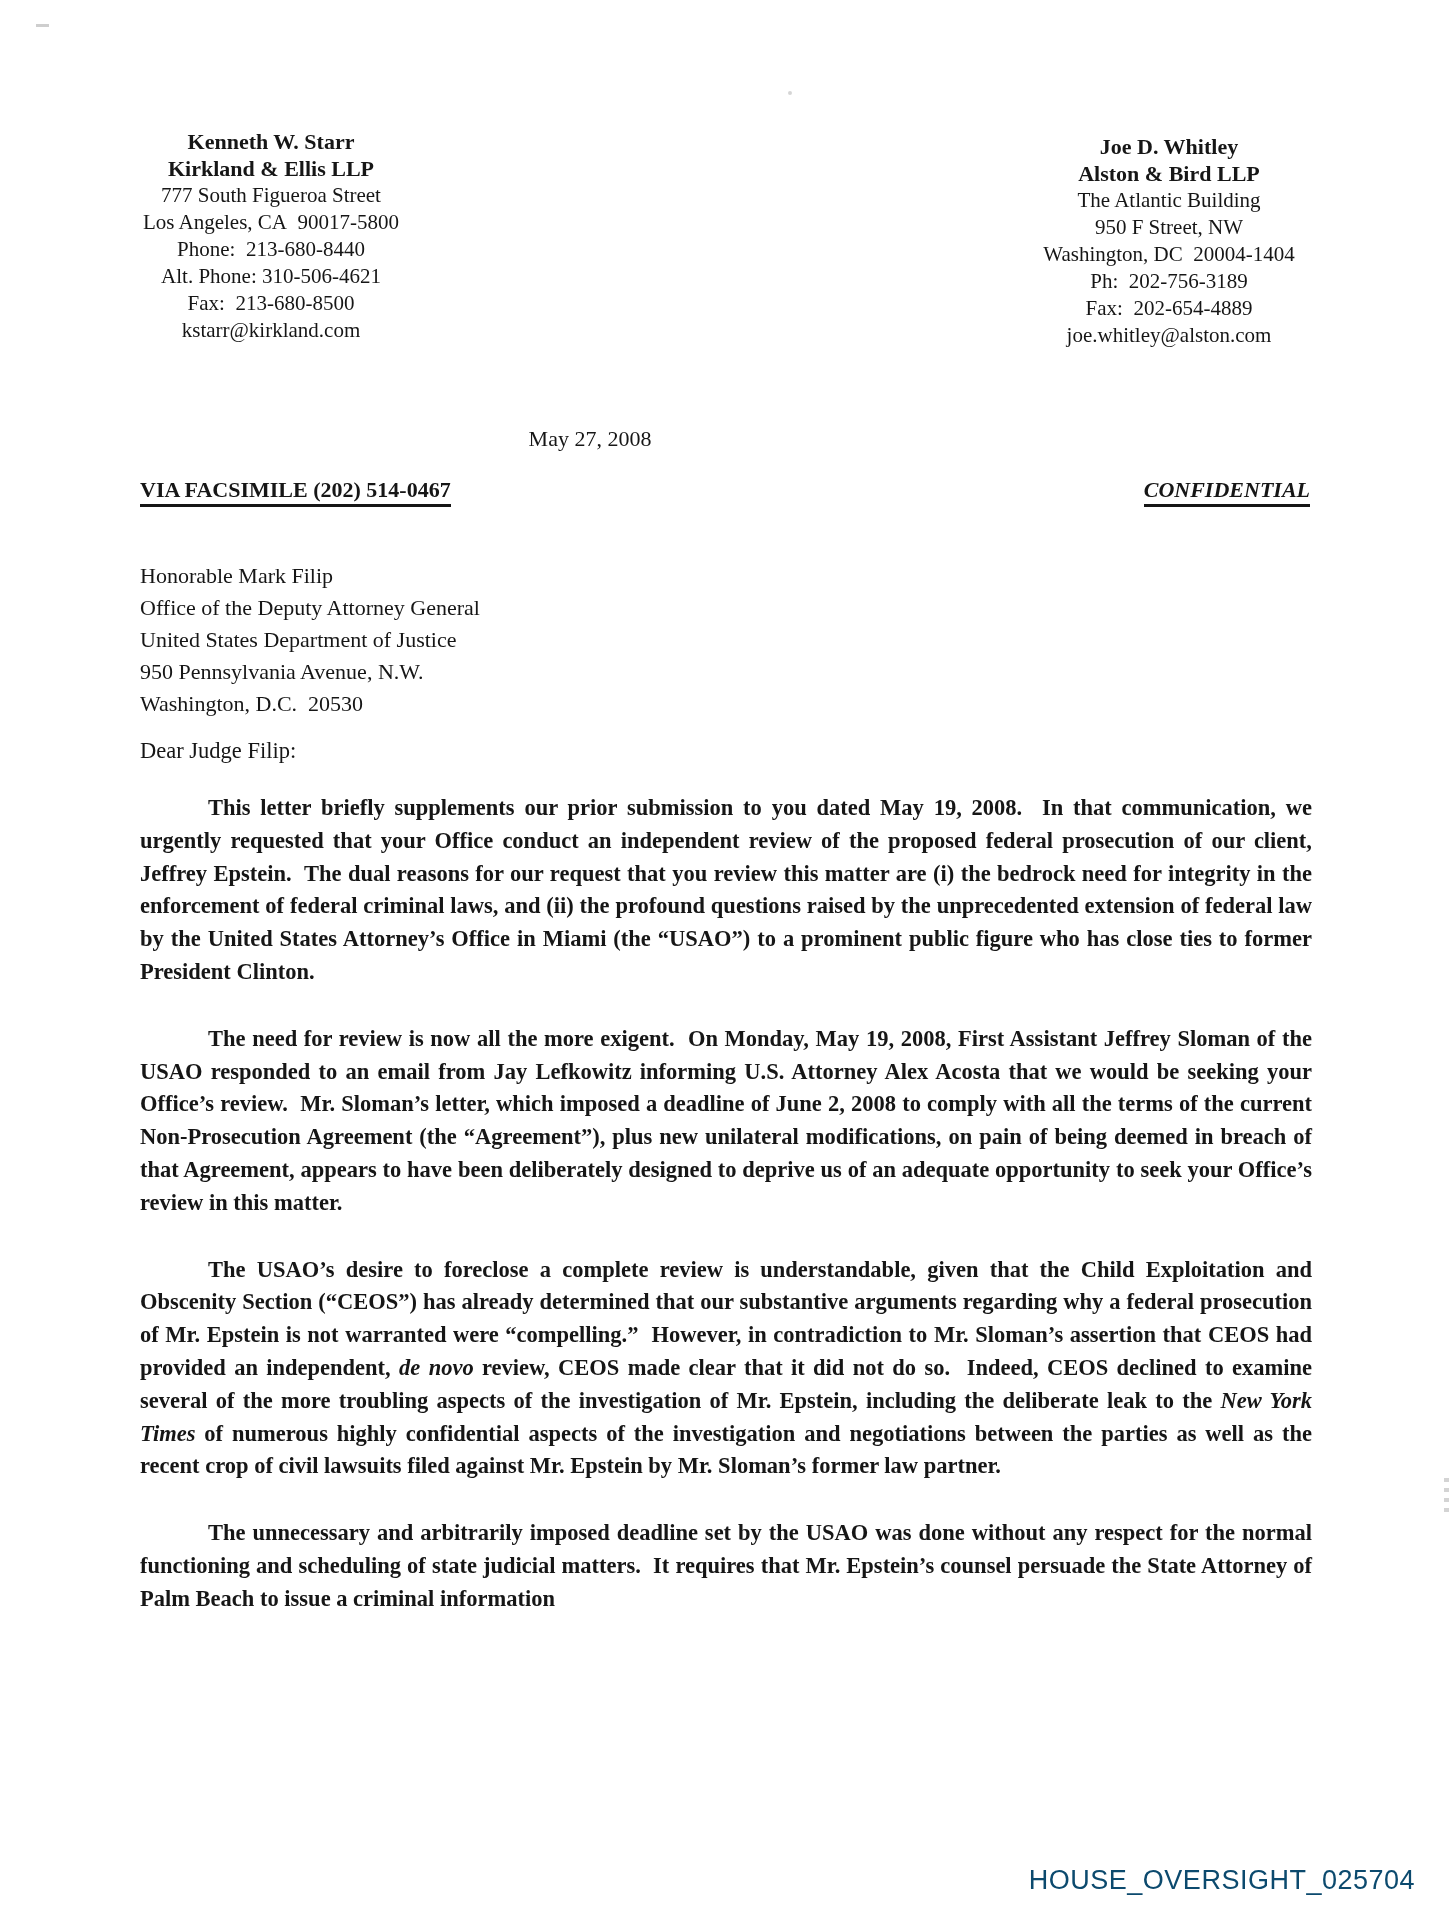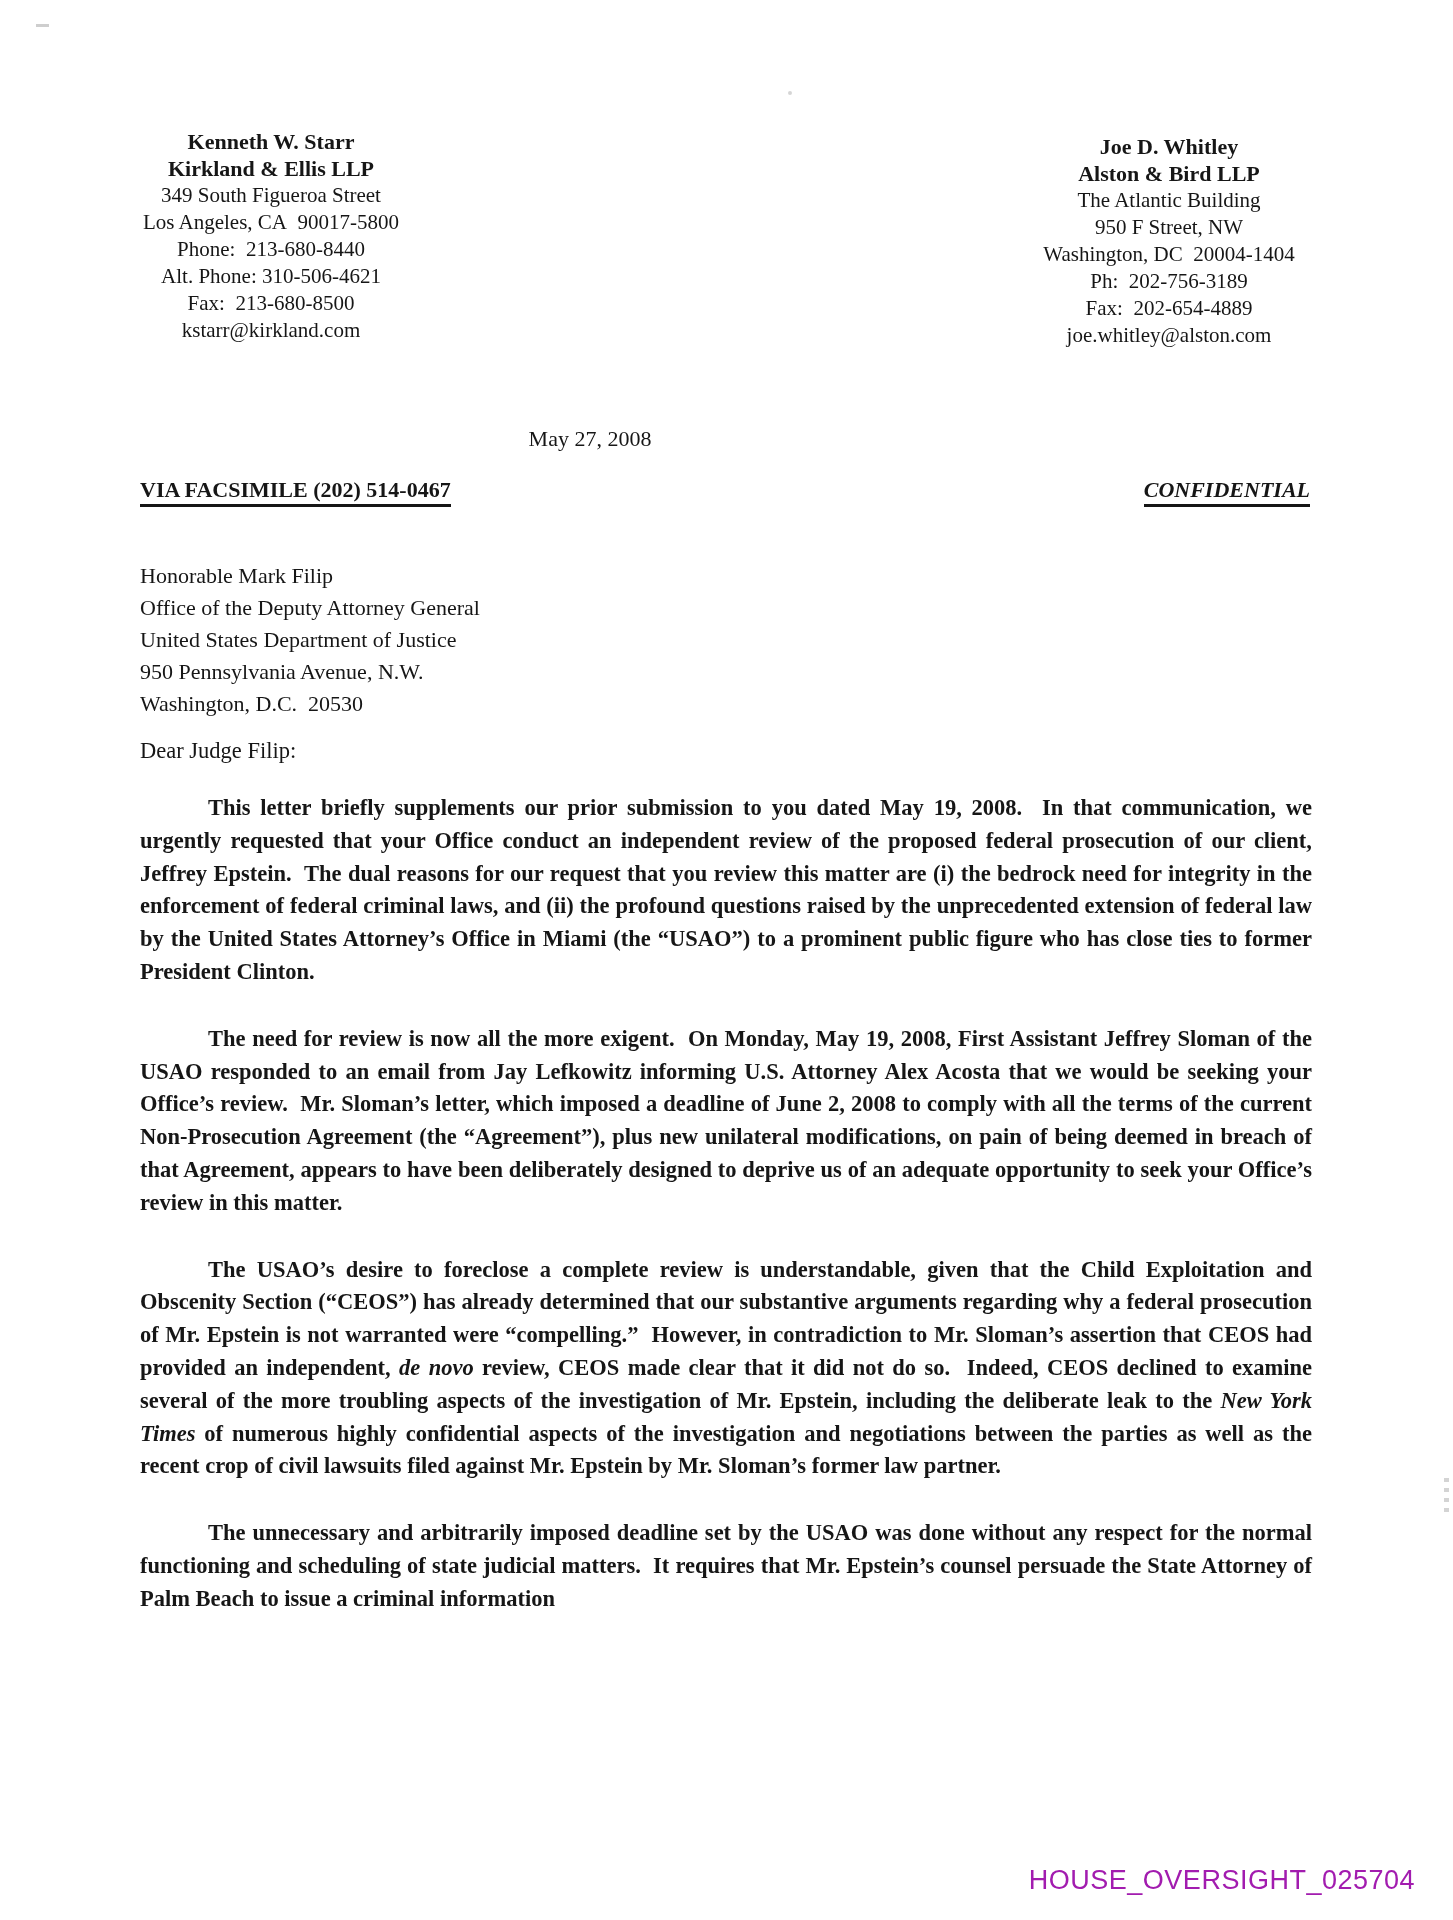--- a/index.html
+++ b/index.html
@@ -83,21 +83,21 @@
     text-indent: 68px;
   }
   .body-text .it { font-style: italic; }
 
   
   .bates {
     position: absolute;
     right: 38px; bottom: 24px;
     font-family: "Liberation Sans", "DejaVu Sans", sans-serif;
     font-size: 27px;
-    color: #a21caf;
+    color: #0c4a6e;
     letter-spacing: 0.5px;
   }
 
   
   .artifact { position: absolute; background: #b9b9b9; }
   .artifact-dash { left: 36px; top: 24px; width: 13px; height: 3px; opacity: .7; }
   .artifact-dot  { left: 788px; top: 91px; width: 4px; height: 4px; border-radius: 50%; opacity: .6; }
   .artifact-edge { right: 4px; top: 1478px; width: 5px; height: 34px;
                    background: repeating-linear-gradient(#c9c9c9 0 4px, transparent 4px 10px);
                    opacity: .8; }
@@ -107,21 +107,21 @@
 
 <div class="page">
 
   <div class="artifact artifact-dash"></div>
   <div class="artifact artifact-dot"></div>
   <div class="artifact artifact-edge"></div>
 
   <div class="sender sender-left">
     <div class="bold">Kenneth W. Starr</div>
     <div class="bold">Kirkland &amp; Ellis LLP</div>
-    <div>349 South Figueroa Street</div>
+    <div>777 South Figueroa Street</div>
     <div>Los Angeles, CA&nbsp; 90017-5800</div>
     <div>Phone:&nbsp; 213-680-8440</div>
     <div>Alt. Phone: 310-506-4621</div>
     <div>Fax:&nbsp; 213-680-8500</div>
     <div>kstarr@kirkland.com</div>
   </div>
 
   <div class="sender sender-right">
     <div class="bold">Joe D. Whitley</div>
     <div class="bold">Alston &amp; Bird LLP</div>

